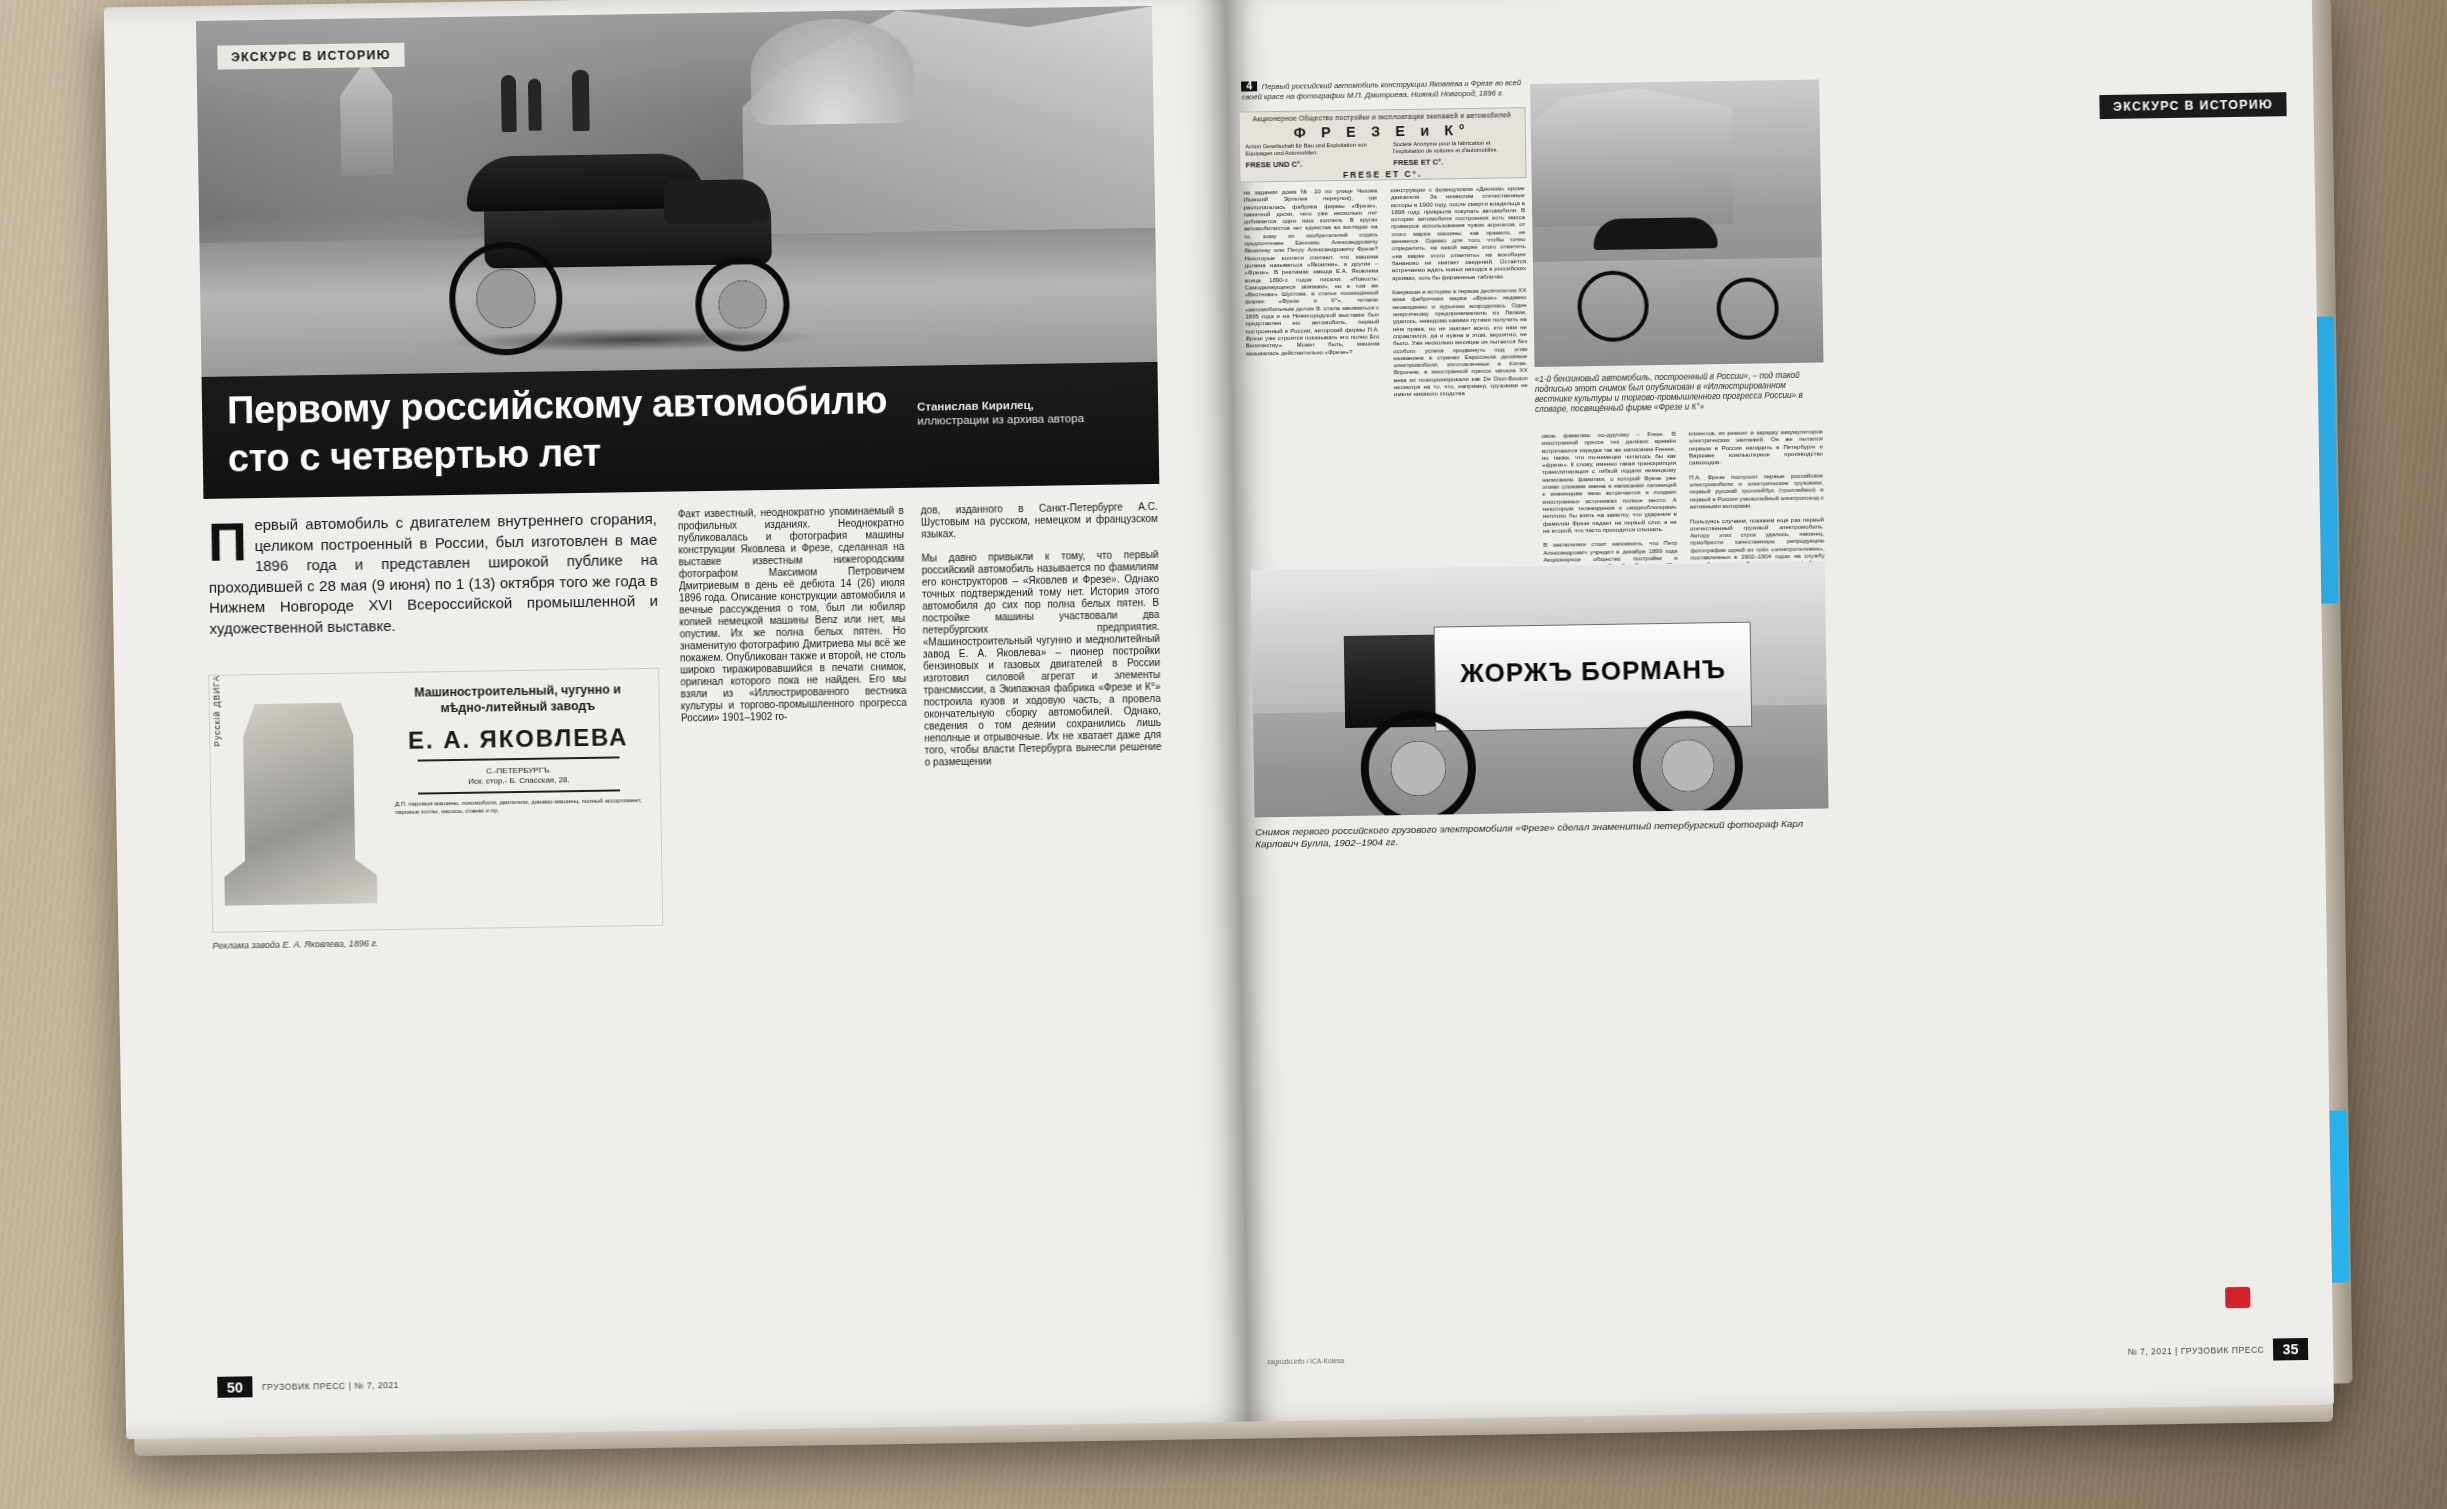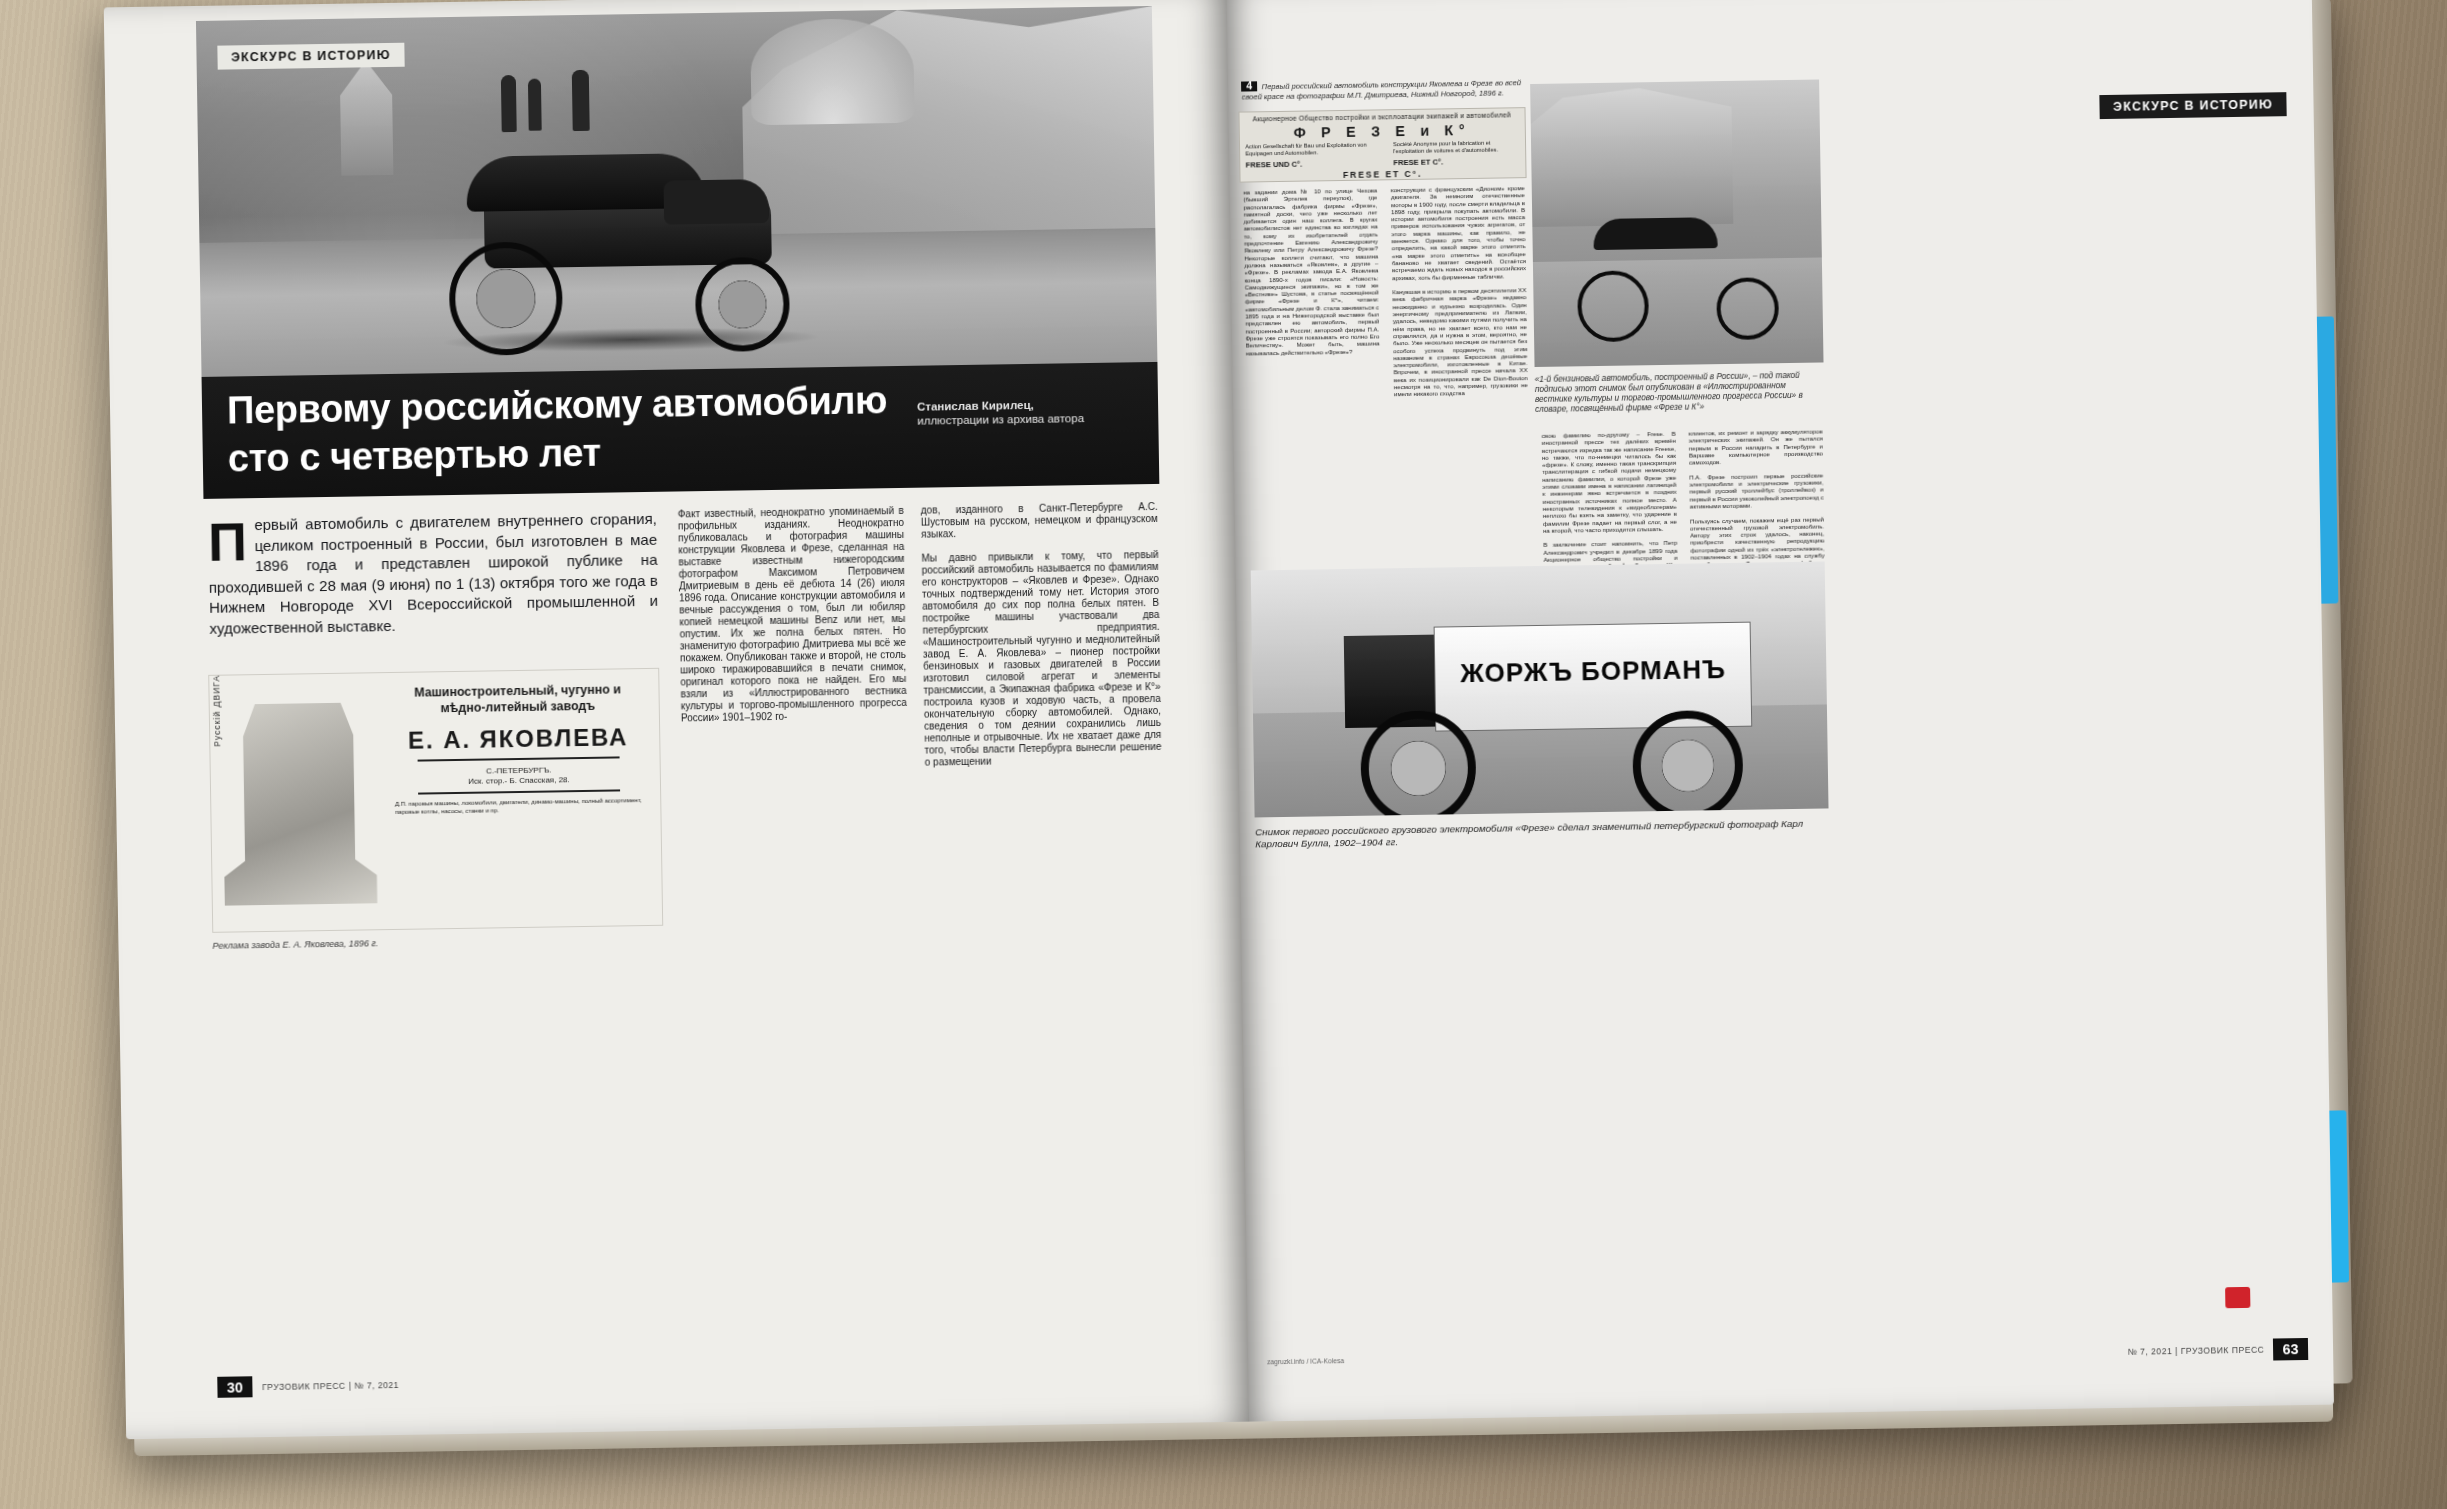--- a/index.html
+++ b/index.html
@@ -369,21 +369,21 @@
       </div>
     </div>
     <div id="advert-caption">Реклама завода Е. А. Яковлева, 1896 г.</div>
 
     <div class="col tiny" id="lcol2">Факт известный, неоднократно упоминаемый в профильных изданиях. Неоднократно публиковалась и фотография машины конструкции Яковлева и Фрезе, сделанная на выставке известным нижегородским фотографом Максимом Петровичем Дмитриевым в день её дебюта 14 (26) июля 1896 года. Описание конструкции автомобиля и вечные рассуждения о том, был ли юбиляр копией немецкой машины Benz или нет, мы опустим. Их же полна белых пятен. Но знаменитую фотографию Дмитриева мы всё же покажем. Опубликован также и второй, не столь широко тиражировавшийся в печати снимок, оригинал которого пока не найден. Его мы взяли из «Иллюстрированного вестника культуры и торгово-промышленного прогресса России» 1901–1902 го-</div>
     <div class="col tiny" id="lcol3" style="white-space:pre-line;">дов, изданного в Санкт-Петербурге А.С. Шустовым на русском, немецком и французском языках.
 
 Мы давно привыкли к тому, что первый российский автомобиль называется по фамилиям его конструкторов – «Яковлев и Фрезе». Однако точных подтверждений тому нет. История этого автомобиля до сих пор полна белых пятен. В постройке машины участвовали два петербургских предприятия. «Машиностроительный чугунно и меднолитейный завод Е. А. Яковлева» – пионер постройки бензиновых и газовых двигателей в России изготовил силовой агрегат и элементы трансмиссии, а Экипажная фабрика «Фрезе и К°» построила кузов и ходовую часть, а провела окончательную сборку автомобилей. Однако, сведения о том деянии сохранились лишь неполные и отрывочные. Их не хватает даже для того, чтобы власти Петербурга вынесли решение о размещении</div>
 
     <div id="lfoot">
-      <span class="pno">30</span>
+      <span class="pno">50</span>
       <span class="ftxt">ГРУЗОВИК ПРЕСС  |  № 7, 2021</span>
     </div>
   </div>
 
   <div class="page" id="page-right">
 
     <div id="r-topcap">
       <span class="num">4</span><span>Первый российский автомобиль конструкции Яковлева и Фрезе во всей своей красе на фотографии М.П. Дмитриева, Нижний Новгород, 1896 г.</span>
     </div>
 
@@ -436,18 +436,18 @@
       </div>
       <div class="wh w1"></div>
       <div class="wh w2"></div>
     </div>
     <div id="truck-caption">Снимок первого российского грузового электромобиля «Фрезе» сделал знаменитый петербургский фотограф Карл Карлович Булла, 1902–1904 гг.</div>
 
     <div id="r-logo"></div>
     <div id="rfoot-left">zagruzki.info / ICA-Kolesa</div>
     <div id="rfoot">
       <span class="ftxt">№ 7, 2021  |  ГРУЗОВИК ПРЕСС</span>
-      <span class="pno">63</span>
+      <span class="pno">35</span>
     </div>
   </div>
 
 </div>
 
 
 </body></html>

